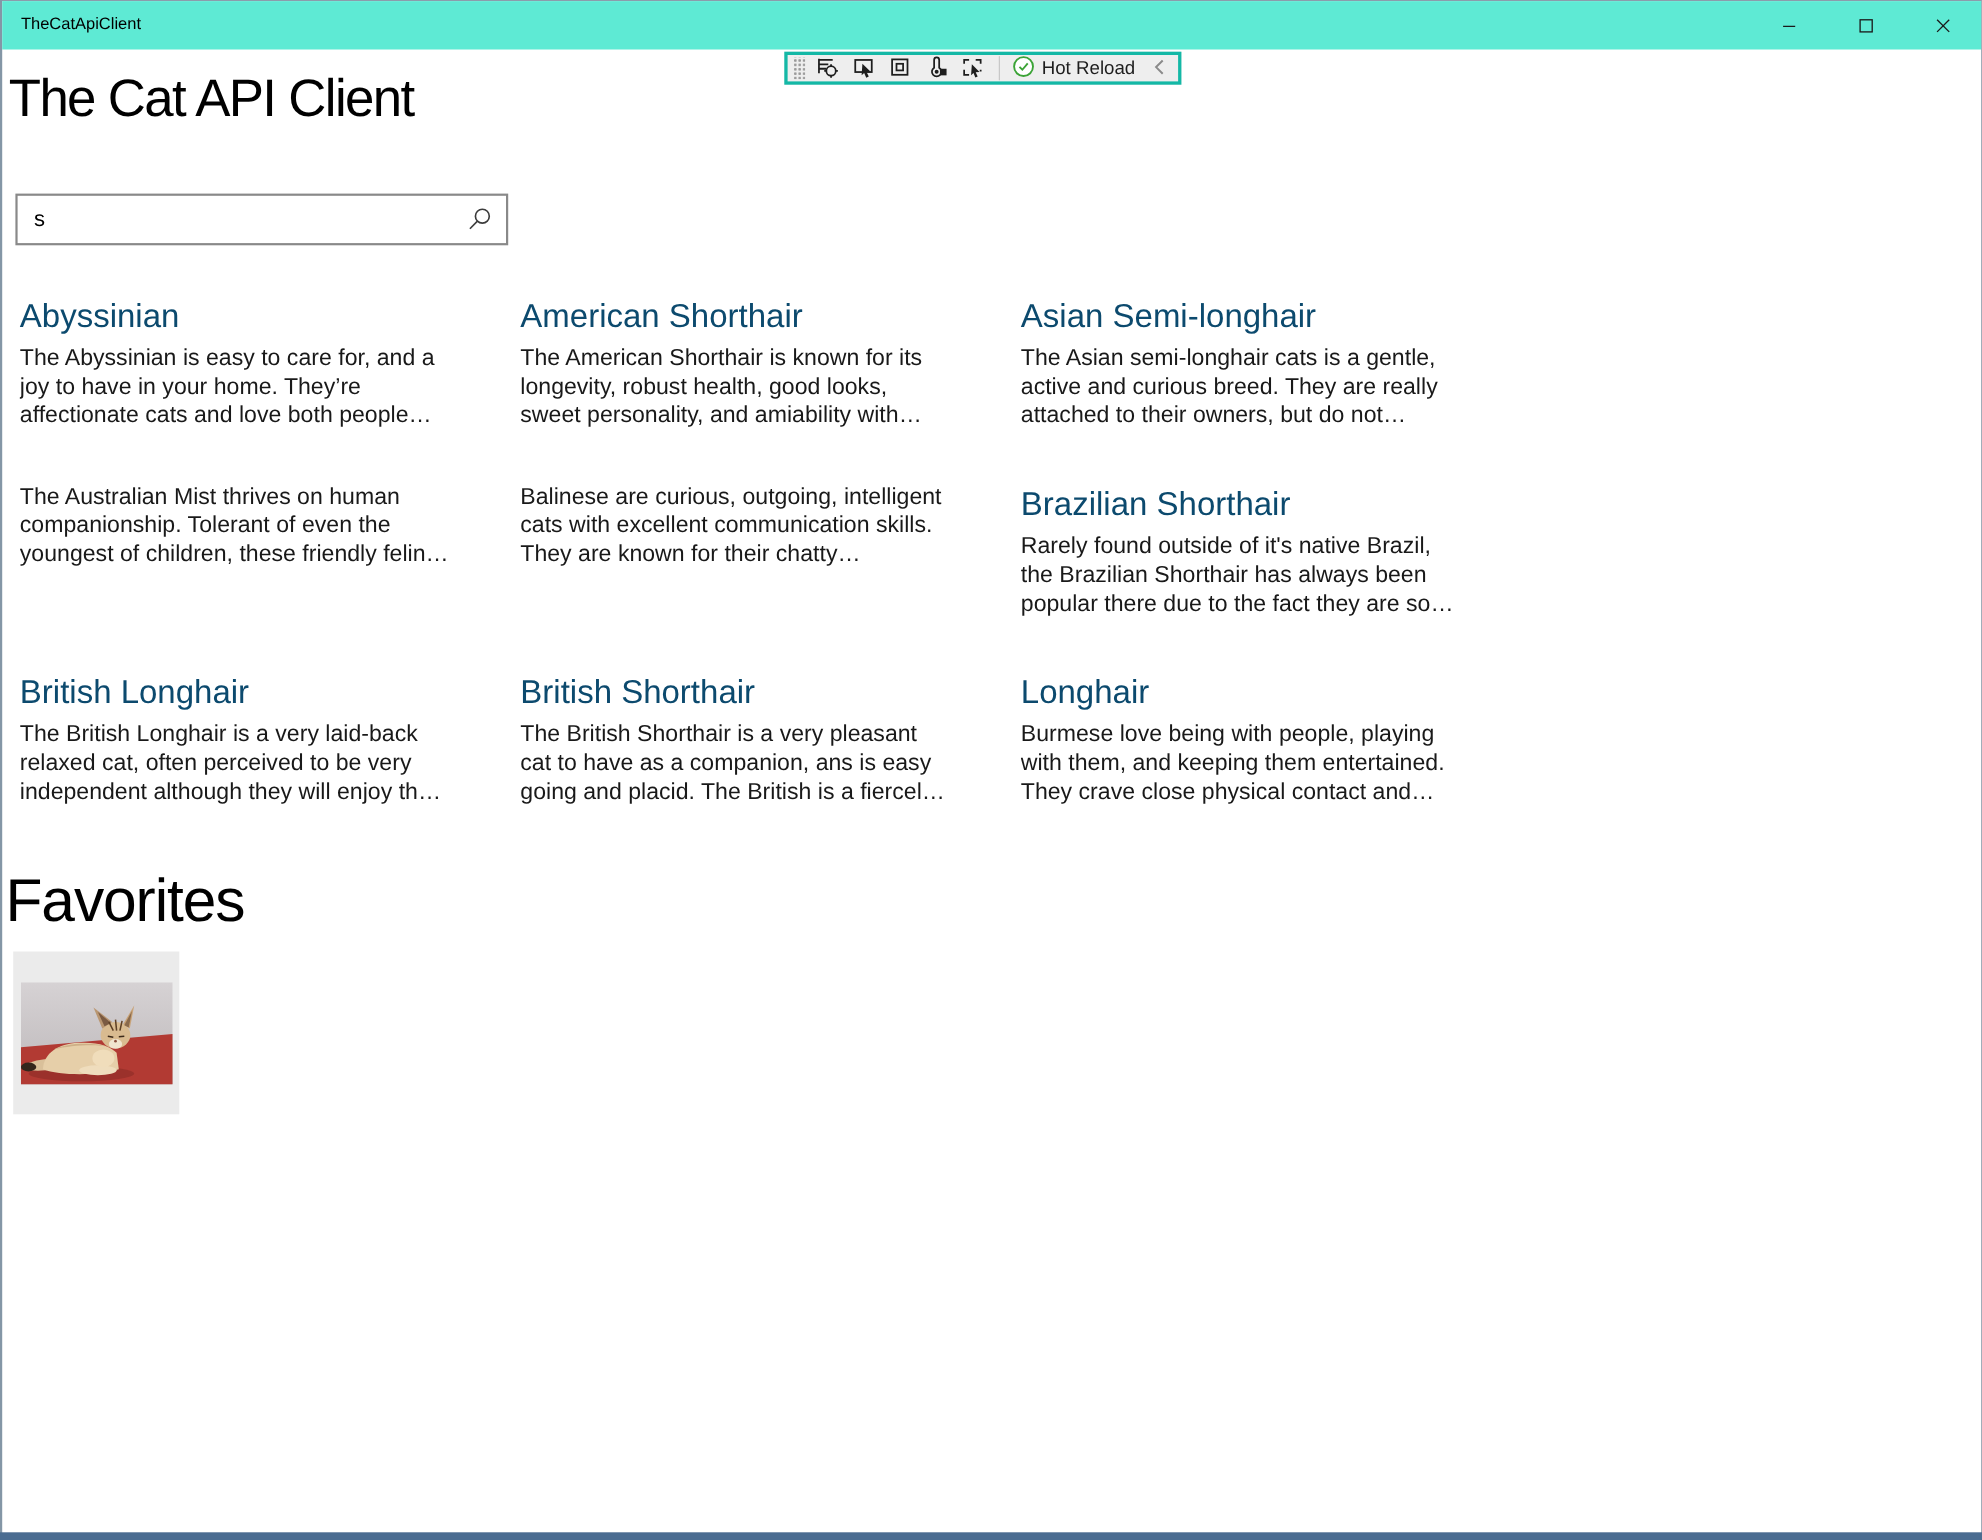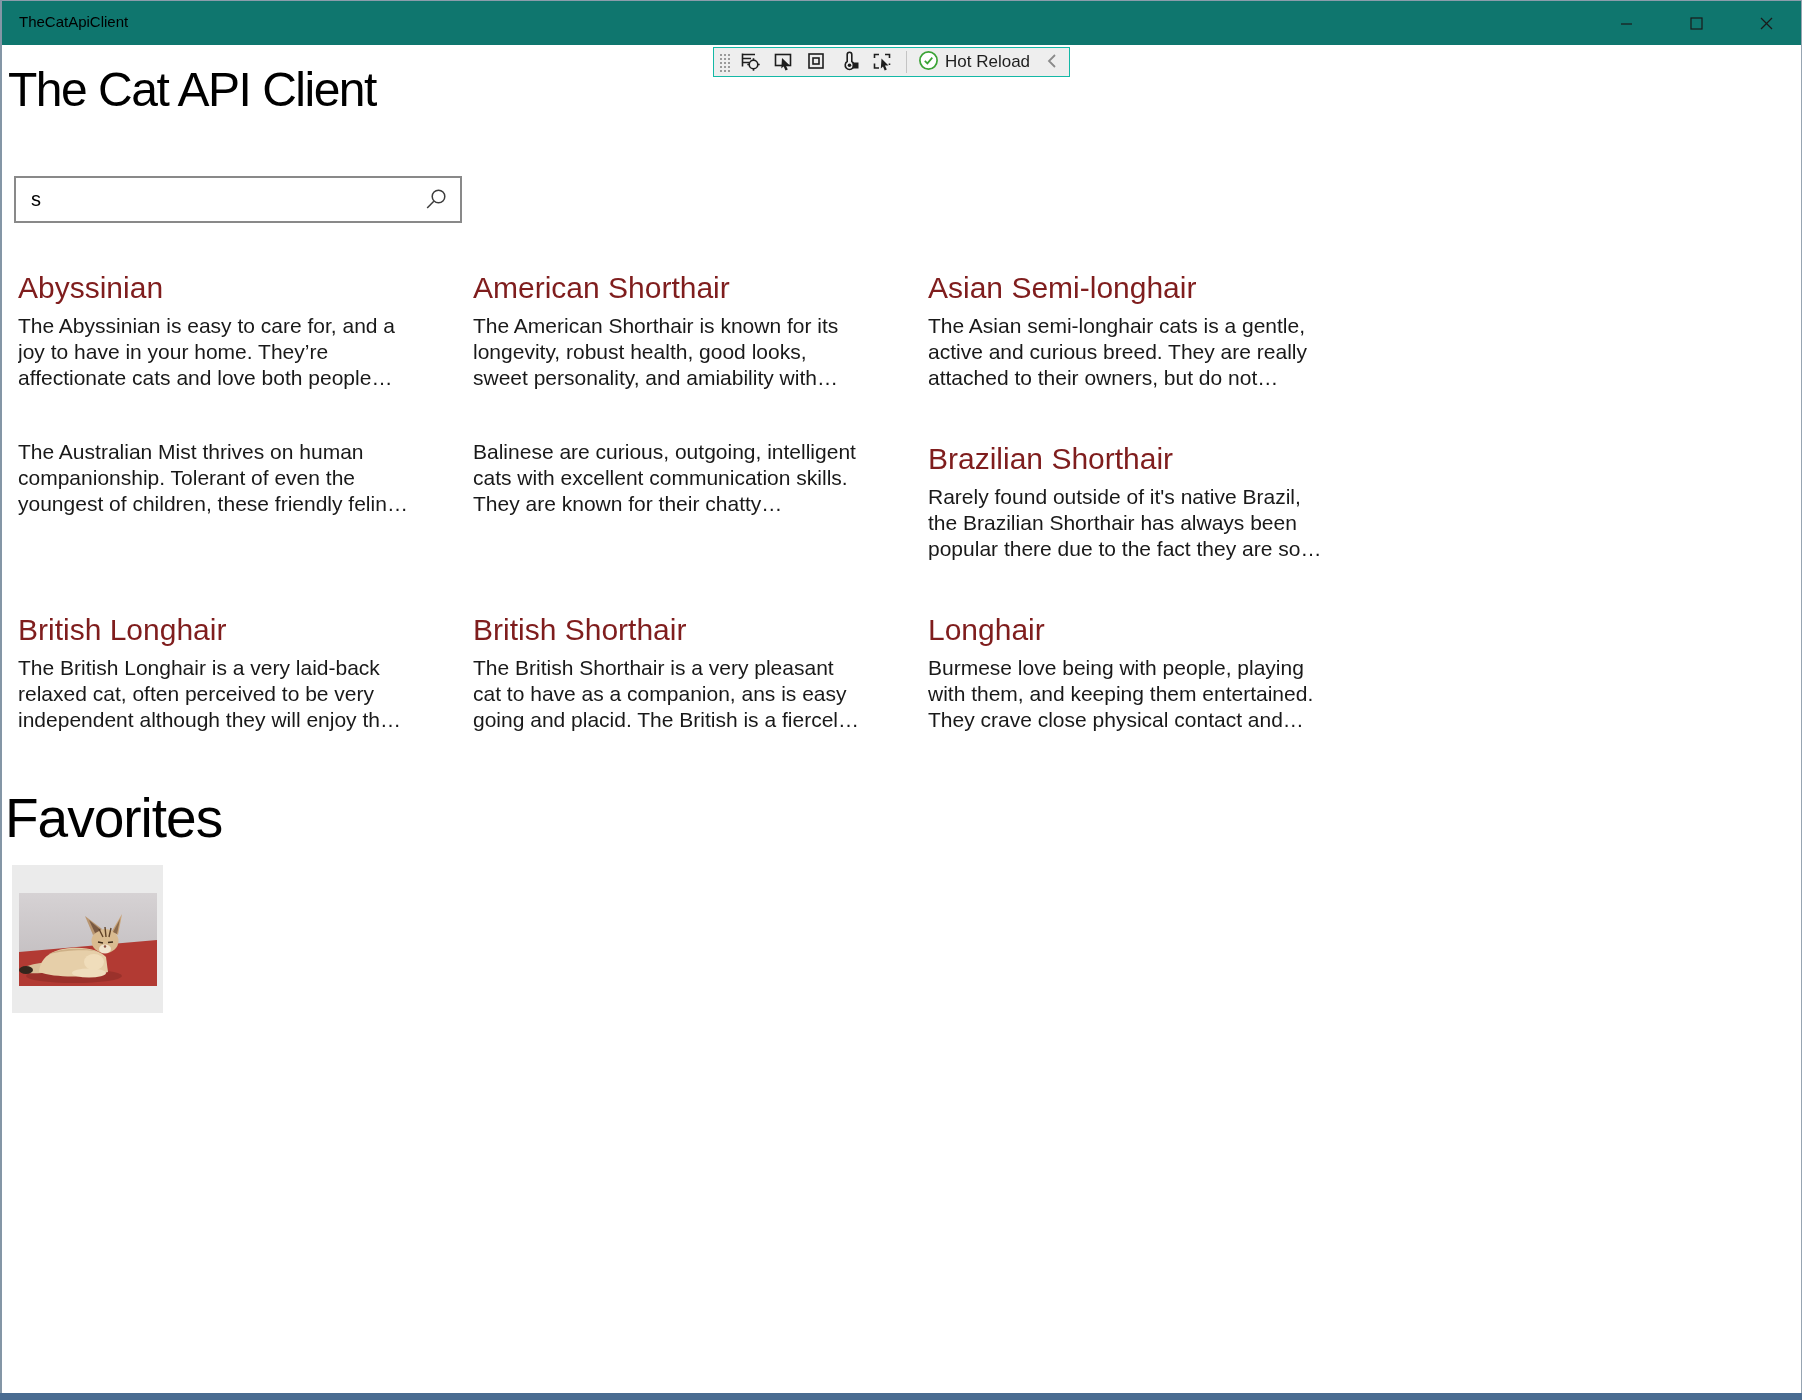--- a/index.html
+++ b/index.html
@@ -9,31 +9,31 @@
     background:#ffffff; color:#1a1a1a;
     font-family:"Liberation Sans", sans-serif;
   }
   
   .edge-left  { position:absolute; left:0; top:0; width:2px; height:100%; background:#8496a6; }
   .edge-top   { position:absolute; left:0; top:0; width:100%; height:1px; background:#8b9cab; }
   .edge-right { position:absolute; right:0; top:0; width:1px; height:100%; background:#97a5b2; }
   .bottom-bar { position:absolute; left:0; bottom:0; width:100%; height:7px; background:#4a6c91; }
 
   
-  .titlebar { position:absolute; left:2px; top:1px; right:1px; height:44px; background:#0f766e; }
+  .titlebar { position:absolute; left:2px; top:1px; right:1px; height:44px; background:#5eead4; }
   .titlebar-text { position:absolute; left:17px; top:12px; font-size:15px; color:#000; }
   .window-buttons { position:absolute; right:0; top:0; height:44px; display:flex; }
   .winbtn { width:70px; height:44px; display:flex; align-items:center; justify-content:center; background:transparent; border:none; cursor:default; }
   .winbtn svg { display:block; }
 
   
   .debug-toolbar {
     position:absolute; left:713px; top:47px; height:30px;
     display:flex; align-items:center; gap:7px; padding:0 8px 0 5px;
-    background:#eeeeee; border:1px solid #14b8a6;
+    background:#eeeeee; border:3px solid #14b8a6;
   }
   .grip { width:11px; height:20px;
     background-image:radial-gradient(#9a9a9a 1.1px, transparent 1.2px);
     background-size:4px 4px; background-position:0 1px; }
   .tb-btn { width:26px; height:26px; display:flex; align-items:center; justify-content:center; background:transparent; border:none; }
   .tb-sep { width:1px; height:22px; background:#c4c4c4; margin:0 4px; }
   .hot-reload { display:flex; align-items:center; gap:6px; }
   .hot-reload-label { font-size:17px; color:#1e1e1e; }
   .tb-chevron { width:18px; height:22px; display:flex; align-items:center; justify-content:center; background:transparent; border:none; margin-left:6px; }
 
@@ -52,21 +52,21 @@
     padding:0 52px 0 15px; outline:none;
   }
   .search-icon { position:absolute; right:14px; top:12px; }
 
   
   .breed-grid {
     position:absolute; left:18px; top:268px;
     display:grid; grid-template-columns:455px 455px 455px; row-gap:48px;
   }
   .card { width:394px; cursor:default; }
-  .card-title { font-size:30px; font-weight:300; color:#7f1d1d; line-height:40px; margin-bottom:5px; white-space:nowrap; }
+  .card-title { font-size:30px; font-weight:300; color:#0c4a6e; line-height:40px; margin-bottom:5px; white-space:nowrap; }
   .card-desc {
     font-size:21px; line-height:26px; color:#191919;
     display:-webkit-box; -webkit-line-clamp:3; -webkit-box-orient:vertical;
     overflow:hidden; max-height:78px;
   }
 
   
   .favorites-title {
     position:absolute; left:5px; top:788px;
     font-size:55px; font-weight:200; letter-spacing:-1px; color:#000; line-height:1.1;

